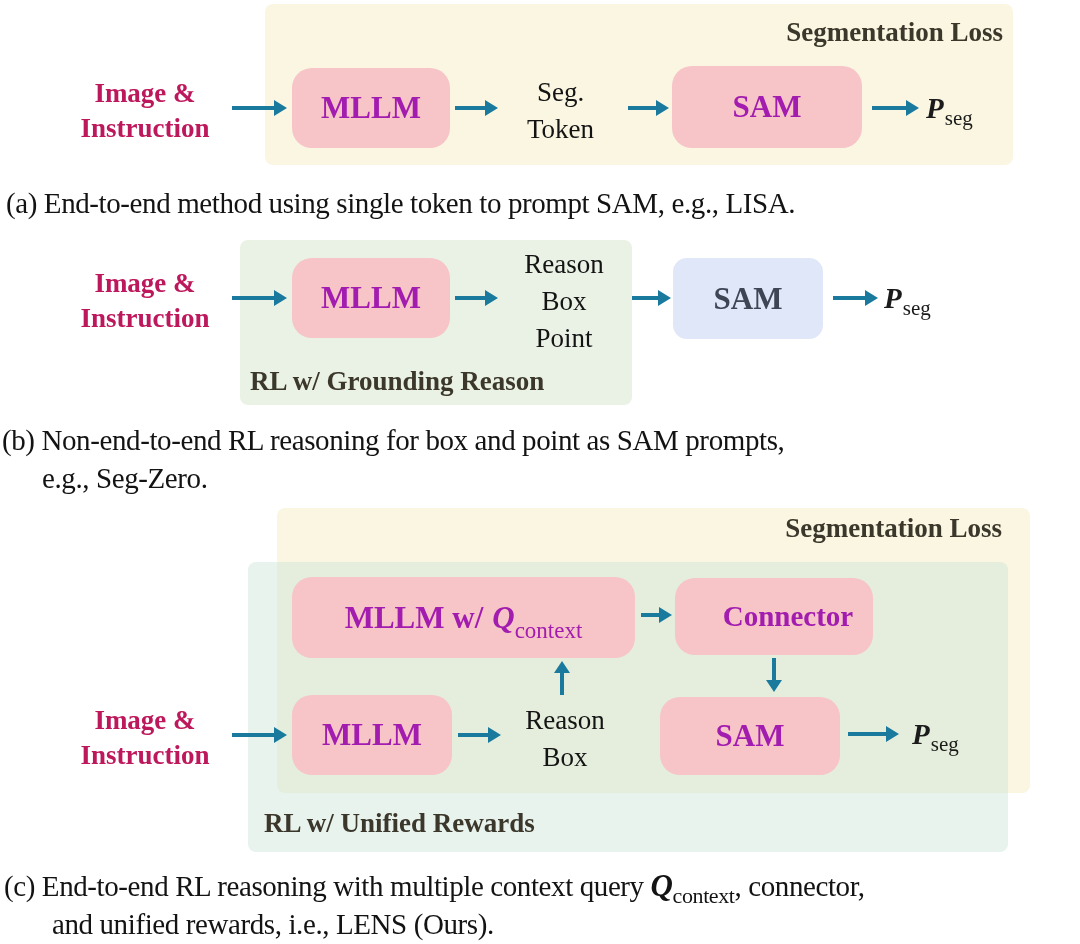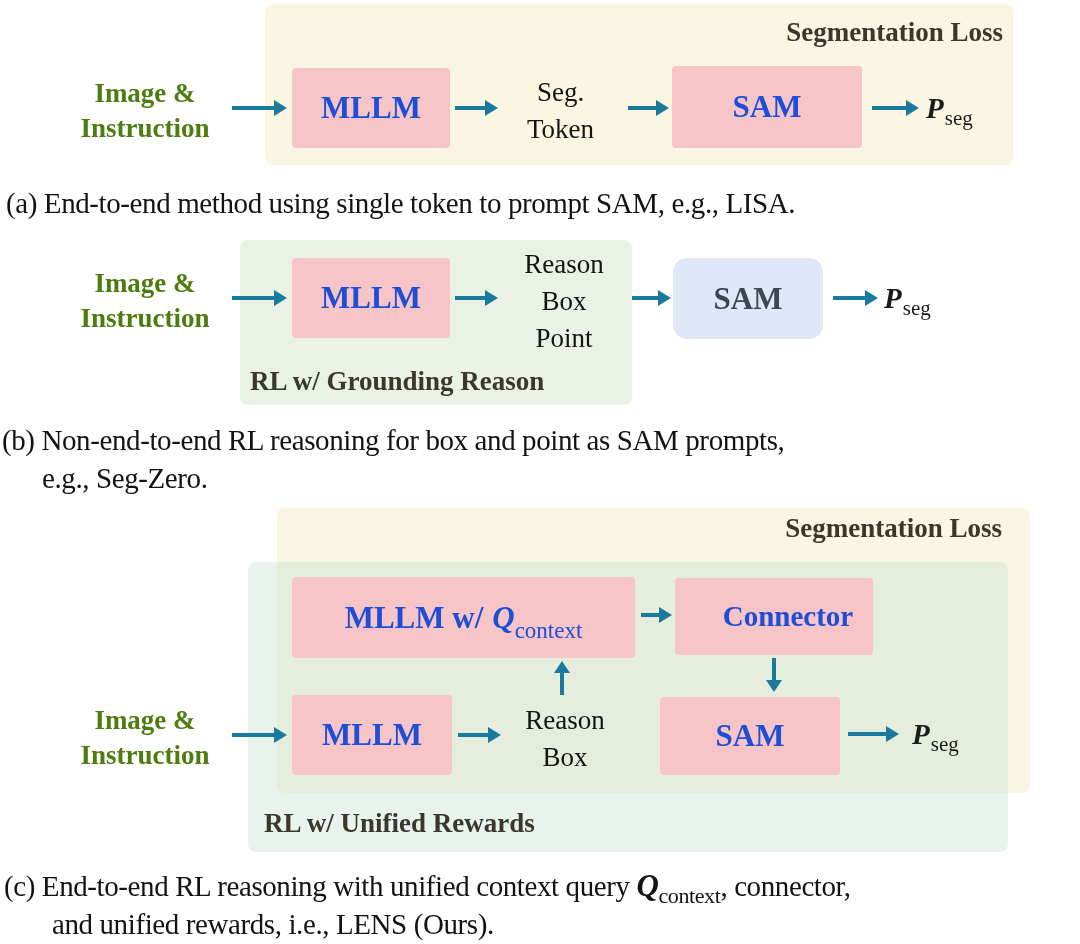--- a/index.html
+++ b/index.html
@@ -5,31 +5,31 @@
   html,body { margin:0; padding:0; background:#ffffff; }
   #canvas {
     position:relative; width:1068px; height:944px; background:#ffffff;
     font-family:"Liberation Serif", serif; overflow:hidden;
   }
   .bg { position:absolute; border-radius:8px; }
   .bg-yellow { background:#faf6e2; }
   .bg-green  { background:#eaf2e5; }
   .bg-green-c{ background:rgba(199,227,213,0.42); }
   .pinkbox {
-    position:absolute; background:#f7c4c7; border-radius:4px;
+    position:absolute; background:#f7c4c7; border-radius:20px;
     display:flex; align-items:center; justify-content:center;
-    font-weight:bold; font-size:31px; color:#1d4ed8; white-space:nowrap;
+    font-weight:bold; font-size:31px; color:#a21caf; white-space:nowrap;
   }
   .bluebox {
     position:absolute; background:#dfe7f8; border-radius:14px;
     display:flex; align-items:center; justify-content:center;
     font-weight:bold; font-size:31px; color:#3e4554;
   }
   .lbl-bold {
-    position:absolute; font-weight:bold; font-size:27px; color:#4d7c0f;
+    position:absolute; font-weight:bold; font-size:27px; color:#be185d;
     text-align:center; line-height:35px; white-space:nowrap;
   }
   .loss-lbl {
     position:absolute; font-weight:bold; font-size:27px; color:#3b372b;
     text-align:right; white-space:nowrap;
   }
   .rl-lbl {
     position:absolute; font-weight:bold; font-size:27px; color:#3b372b;
     white-space:nowrap;
   }
@@ -181,17 +181,17 @@
 
   <div class="ar" style="left:848px; top:732px; width:38px;"></div>
 
   <div class="pseg" style="left:912px; top:718px;">
     <span>P</span><sub>seg</sub>
   </div>
 
   <div class="rl-lbl" style="left:264px; top:808px;">RL w/ Unified Rewards</div>
 
   <div class="caption" style="left:4px; top:868px;">
-    <span>(c) End-to-end RL reasoning with unified context query </span><span class="cap-q">Q</span><sub class="cap-qsub">context</sub><span>, connector,</span>
+    <span>(c) End-to-end RL reasoning with multiple context query </span><span class="cap-q">Q</span><sub class="cap-qsub">context</sub><span>, connector,</span>
   </div>
   <div class="caption" style="left:52px; top:908px;">and unified  rewards, i.e., LENS (Ours).</div>
 
 </div>
 
 </body></html>

